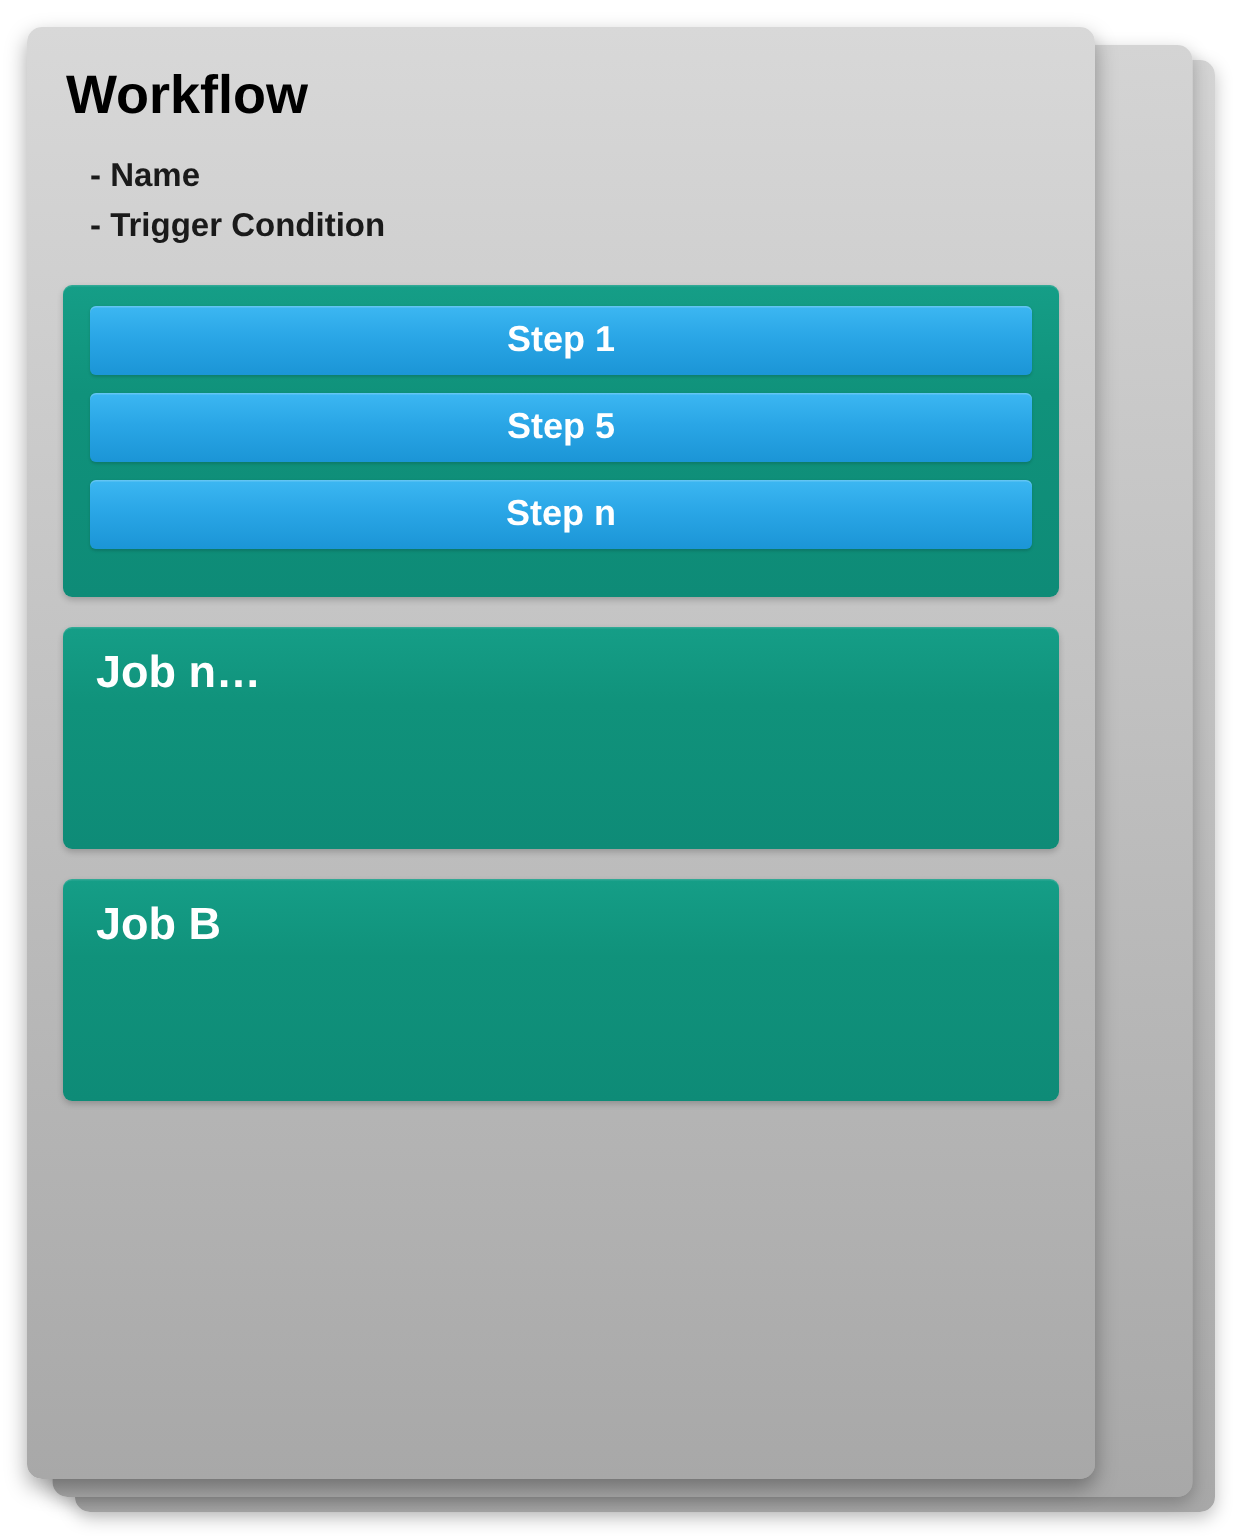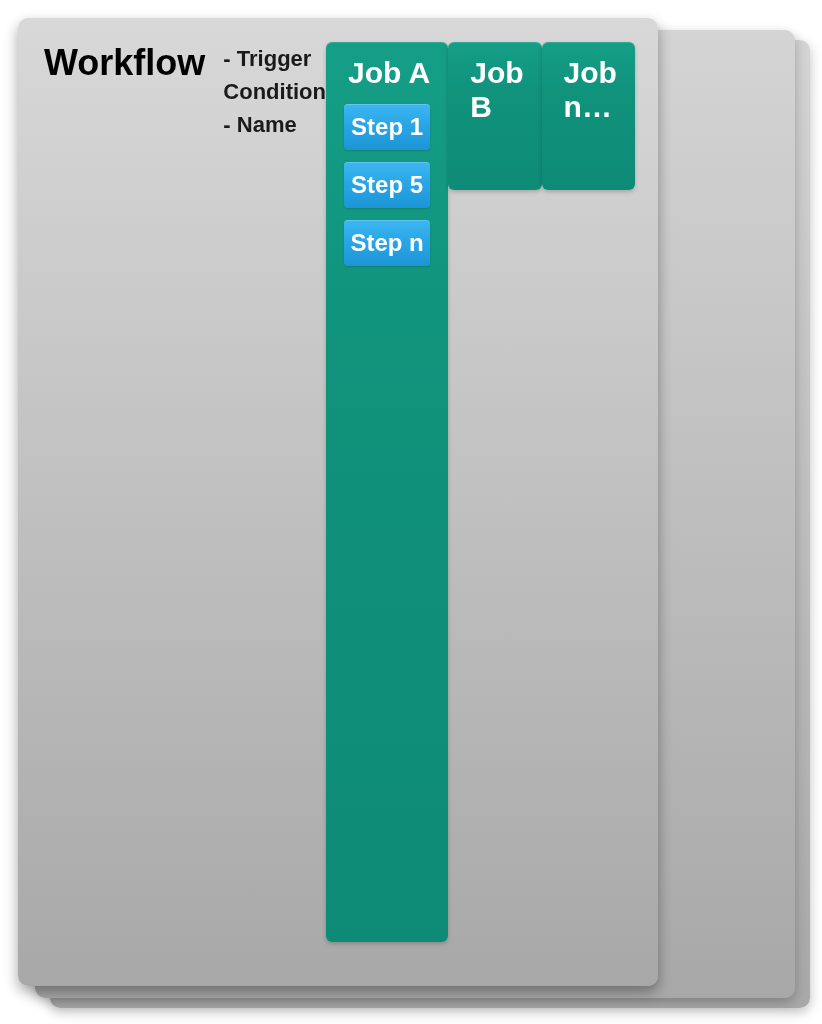--- a/index.html
+++ b/index.html
@@ -25,27 +25,27 @@
   }
   .card-back-1 {
     top: 30px;
     left: 35px;
     width: 760px;
     height: 968px;
   }
   .card-front {
     top: 18px;
     left: 18px;
-    width: 640px;
+    width: 712px;
     height: 968px;
     background: linear-gradient(to bottom, #d8d8d8 0%, #a8a8a8 100%);
     box-shadow: 0 6px 14px rgba(0,0,0,0.35);
     padding: 24px 24px 24px 24px;
     display: flex;
-    flex-direction: row;
+    flex-direction: column;
   }
   .workflow-title {
     font-size: 36px;
     font-weight: 700;
     color: #000;
     margin-bottom: 16px;
     padding-left: 2px;
   }
   .workflow-attrs {
     list-style: none;
@@ -100,45 +100,44 @@
     height: 46px;
     display: flex;
     align-items: center;
     justify-content: center;
     font-size: 24px;
     font-weight: 600;
     color: #fff;
     margin-bottom: 12px;
     box-shadow: inset 0 1px 0 rgba(255,255,255,0.2), 0 1px 2px rgba(0,0,0,0.15);
   }
-  .step-bar:last-child { margin-bottom: 0; }
+  .step-bar:last-child { margin-bottom: 16px; }
 </style>
 </head>
 <body>
 
 <div class="stack-card card-back-2"></div>
 <div class="stack-card card-back-1"></div>
 
 <div class="stack-card card-front">
 
   <h1 class="workflow-title">Workflow</h1>
 
   <ul class="workflow-attrs">
+    <li>Name</li>
     <li>Trigger Condition</li>
-    <li>Name</li>
   </ul>
 
   <div class="job-box job-a">
-    <div class="job-title">Job A</div>
     <div class="step-bar">Step 1</div>
     <div class="step-bar">Step 5</div>
     <div class="step-bar">Step n</div>
+  </div>
+
+  <div class="job-box job-n">
+    <div class="job-title">Job n…</div>
   </div>
 
   <div class="job-box job-b">
     <div class="job-title">Job B</div>
   </div>
 
-  <div class="job-box job-n">
-    <div class="job-title">Job n…</div>
-  </div>
-
 </div>
 
 </body></html>

